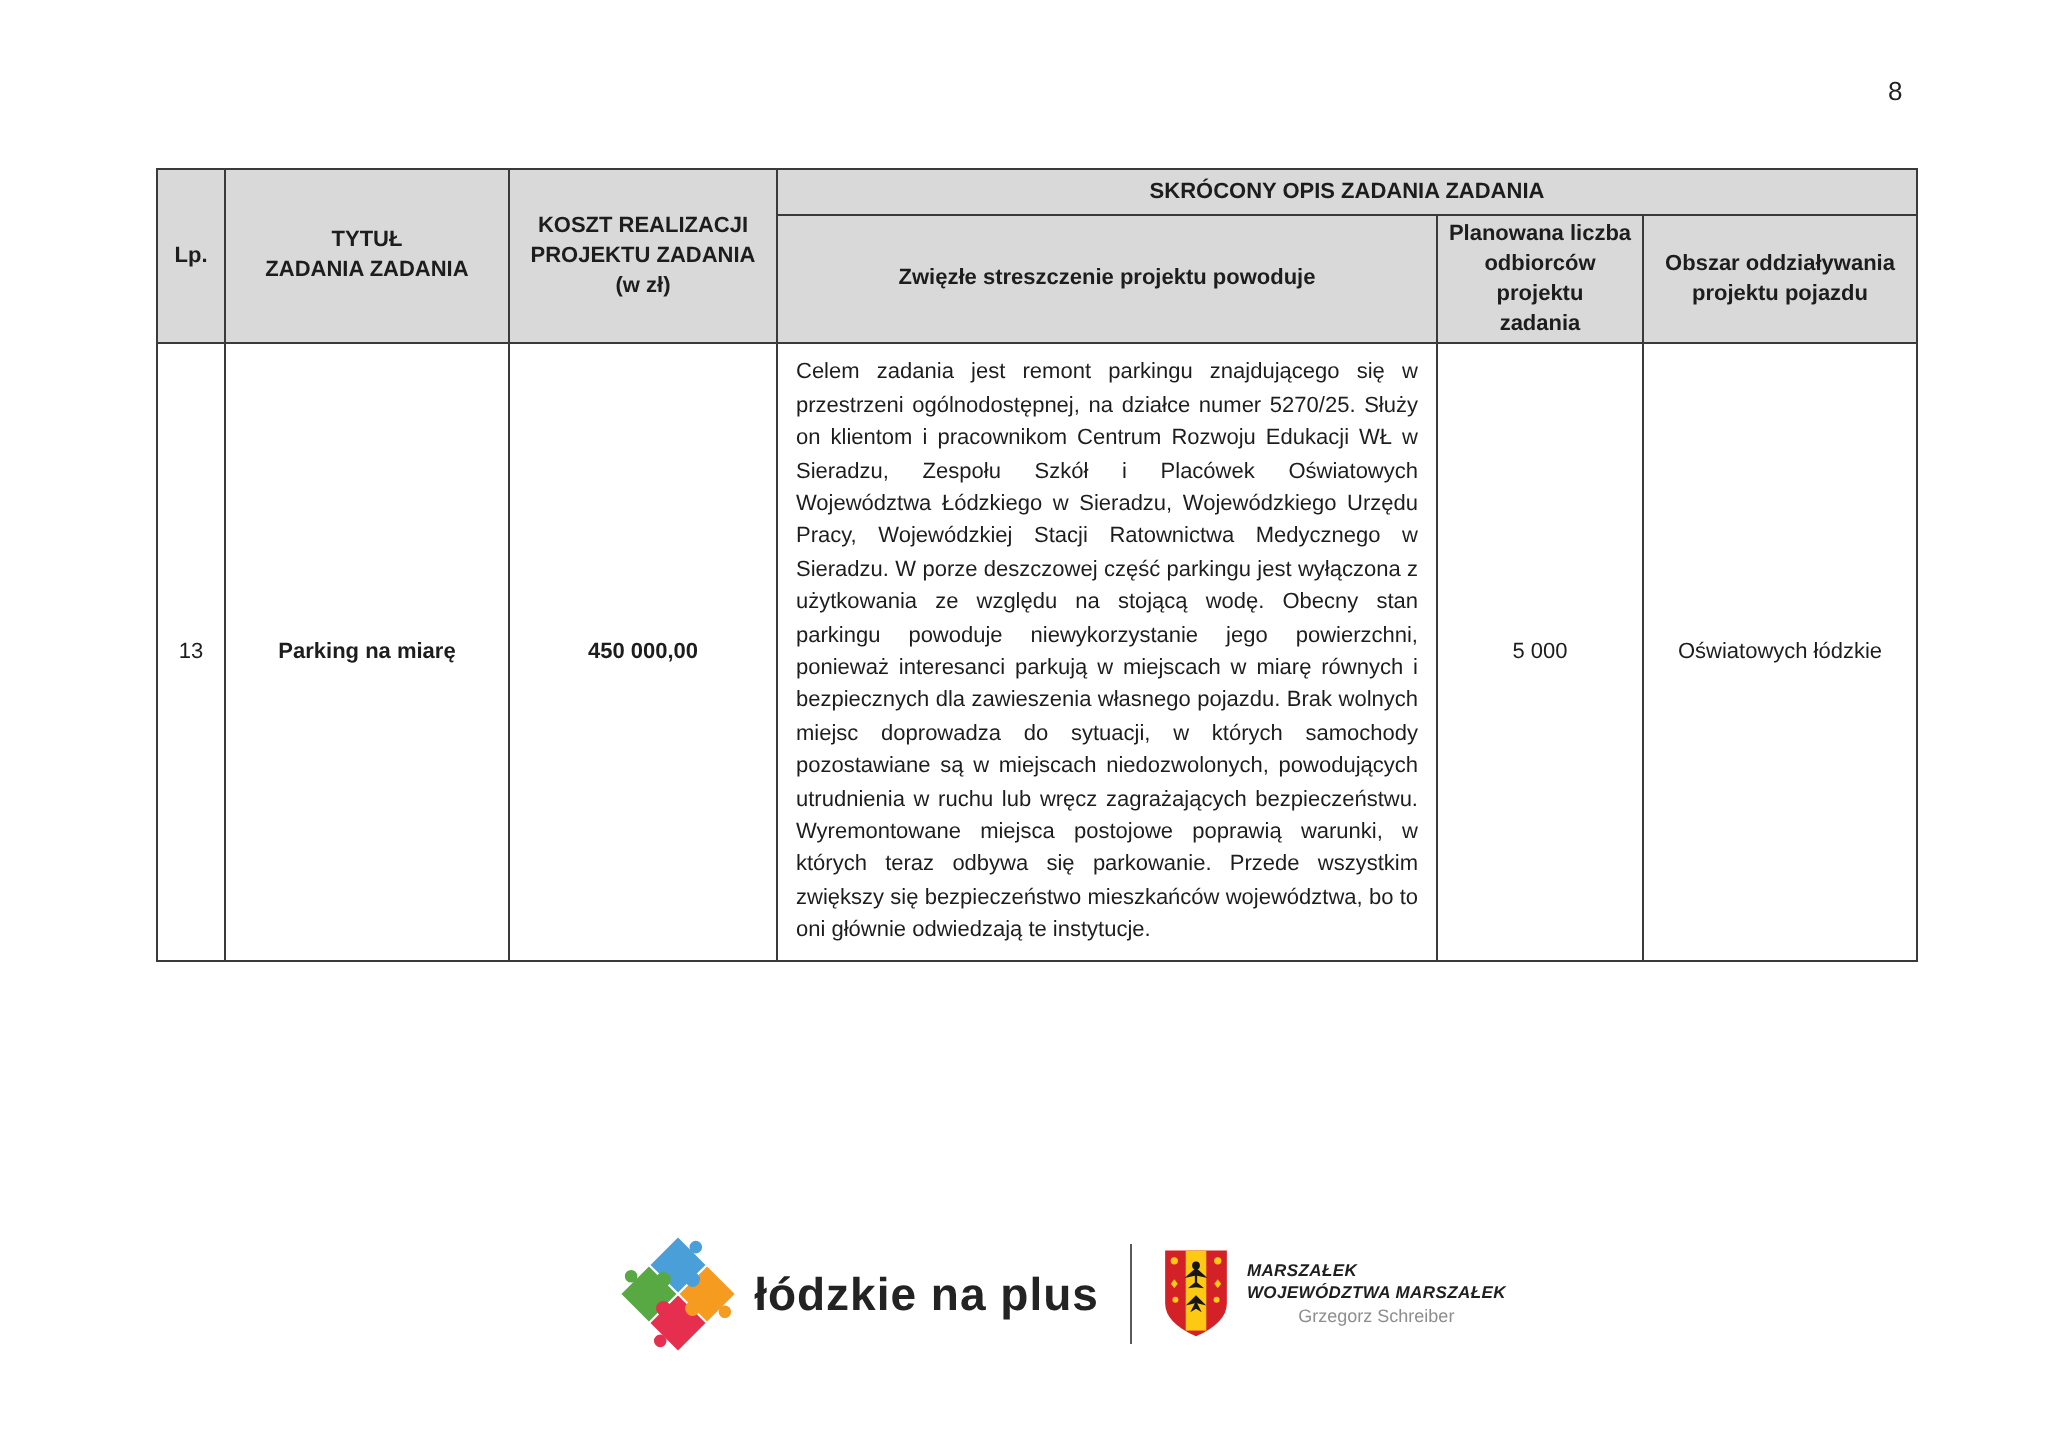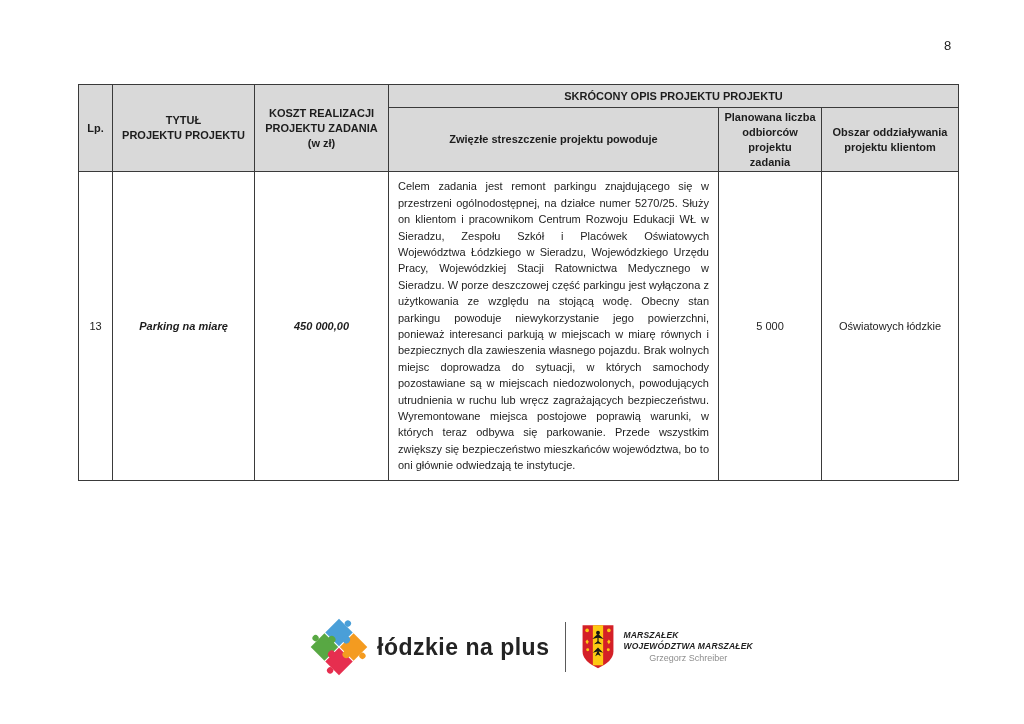--- a/index.html
+++ b/index.html
@@ -39,21 +39,21 @@
     background: #d9d9d9;
     font-weight: bold;
     white-space: pre-line;
     line-height: 1.35;
     padding: 2px 4px;
   }
   .project-table thead tr.group-row th { height: 23px; }
   .project-table thead tr.sub-row th { height: 46px; }
   .project-table tbody tr { height: 275px; }
   .project-table tbody td { padding: 4px 6px; background: #fff; }
-  .project-table td.bold { font-weight: bold; font-style: italic; }
+  .project-table td.bold { font-weight: bold; }
   .project-table td.desc-cell {
     text-align: justify;
     vertical-align: middle;
     padding: 6px 9px;
     line-height: 16.4px;
     overflow: hidden;
   }
   
   .footer {
     position: absolute;
@@ -115,33 +115,33 @@
         <col style="width:142px">
         <col style="width:134px">
       <col style="width:330px">
         <col style="width:103px">
         <col style="width:137px">
     </colgroup>
     <thead>
       <tr class="group-row">
         <th rowspan="2">Lp.</th>
         <th rowspan="2">TYTUŁ
-PROJEKTU PROJEKTU</th>
+ZADANIA ZADANIA</th>
         <th rowspan="2">KOSZT REALIZACJI
 PROJEKTU ZADANIA
 (w zł)</th>
-        <th colspan="3">SKRÓCONY OPIS PROJEKTU PROJEKTU</th>
+        <th colspan="3">SKRÓCONY OPIS ZADANIA ZADANIA</th>
       </tr>
       <tr class="sub-row">
         <th>Zwięzłe streszczenie projektu powoduje</th>
         <th>Planowana liczba
 odbiorców projektu
 zadania</th>
         <th>Obszar oddziaływania
-projektu klientom</th>
+projektu pojazdu</th>
       </tr>
     </thead>
     <tbody>
       <tr>
         <td>13</td>
         <td class="bold">Parking na miarę</td>
         <td class="bold">450 000,00</td>
         <td class="desc-cell">Celem zadania jest remont parkingu znajdującego się w przestrzeni ogólnodostępnej, na działce numer 5270/25. Służy on klientom i pracownikom Centrum Rozwoju Edukacji WŁ w Sieradzu, Zespołu Szkół i Placówek Oświatowych Województwa Łódzkiego w Sieradzu, Wojewódzkiego Urzędu Pracy, Wojewódzkiej Stacji Ratownictwa Medycznego w Sieradzu. W porze deszczowej część parkingu jest wyłączona z użytkowania ze względu na stojącą wodę. Obecny stan parkingu powoduje niewykorzystanie jego powierzchni, ponieważ interesanci parkują w miejscach w miarę równych i bezpiecznych dla zawieszenia własnego pojazdu. Brak wolnych miejsc doprowadza do sytuacji, w których samochody pozostawiane są w miejscach niedozwolonych, powodujących utrudnienia w ruchu lub wręcz zagrażających bezpieczeństwu. Wyremontowane miejsca postojowe poprawią warunki, w których teraz odbywa się parkowanie. Przede wszystkim zwiększy się bezpieczeństwo mieszkańców województwa, bo to oni głównie odwiedzają te instytucje.</td>
         <td>5 000</td>
         <td>Oświatowych łódzkie</td>

